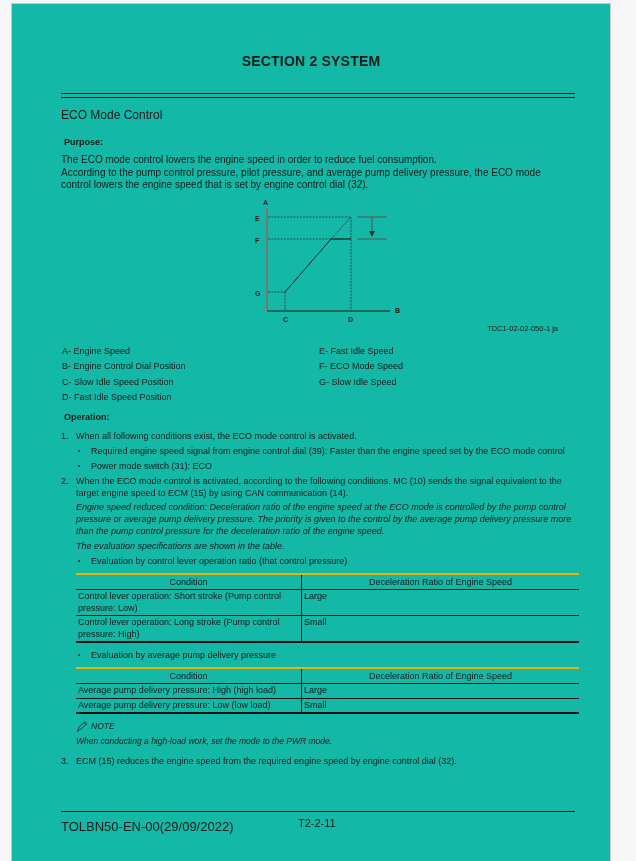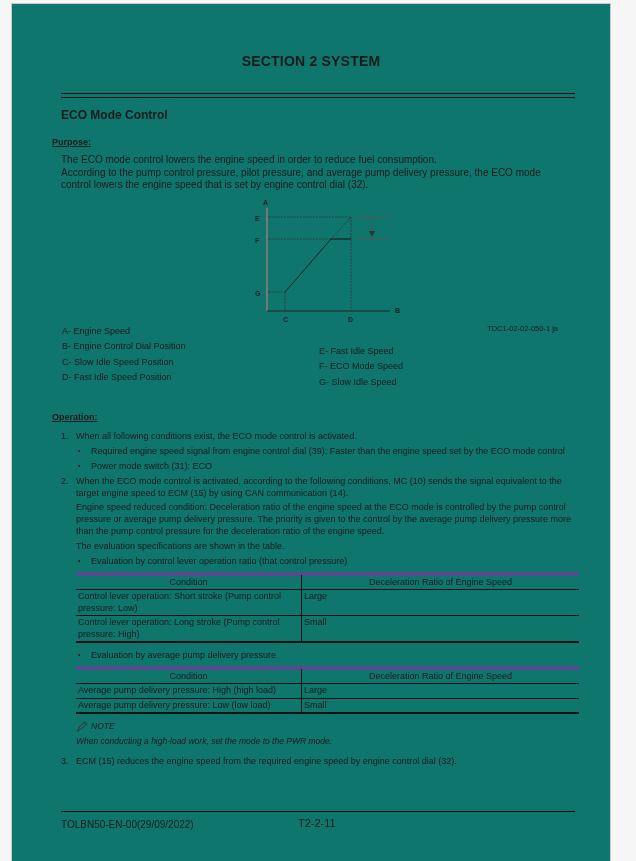--- a/index.html
+++ b/index.html
@@ -5,49 +5,49 @@
     html, body { margin: 0; padding: 0; }
     body {
       width: 636px; height: 861px; overflow: hidden;
       background: #f6f6f6;
       font-family: "Liberation Sans", sans-serif;
       color: #1a1a1a;
       position: relative;
     }
     .page {
       position: absolute; left: 11px; top: 3px; width: 598px; height: 858px;
-      background: #0f766e;
+      background: #14b8a6;
       border-left: 1px solid #c8c8c8; border-right: 1px solid #c8c8c8; border-top: 1px solid #c8c8c8;
     }
     .abs { position: absolute; }
     .section-title { left: 0; width: 100%; top: 49px; text-align: center; font-weight: bold; font-size: 14px; letter-spacing: 0.2px; }
     .group-title { left: 0; width: 100%; top: 69px; text-align: center; font-size: 12px; }
     .double-rule { left: 49px; width: 514px; top: 89px; height: 3px; border-top: 1px solid #111; border-bottom: 1px solid #111; }
-    .heading { left: 49px; top: 104px; font-weight: bold; font-size: 12px; }
-    .sub { left: 40px; font-weight: bold; font-size: 9px; text-decoration: underline; }
+    .heading { left: 49px; top: 104px; font-weight: normal; font-size: 12px; }
+    .sub { left: 52px; font-weight: bold; font-size: 9px; }
     .para { left: 49px; width: 510px; font-size: 10px; line-height: 12.5px; }
     .legend { font-size: 9px; line-height: 15.3px; }
     .fig-id { right: 52px; top: 320px; font-size: 7.5px; }
     ol.ops { left: 49px; width: 516px; top: 426px; margin: 0; padding: 0; list-style: none; font-size: 9px; line-height: 12px; }
     ol.ops > li { position: relative; padding-left: 15px; margin-bottom: 3px; }
     ol.ops > li .num { position: absolute; left: 0; top: 0; }
     ul.bul { margin: 3px 0 3px 0; padding: 0; list-style: none; }
     ul.bul li { position: relative; padding-left: 15px; margin-bottom: 3px; }
     ul.bul li::before { content: "\2022"; position: absolute; left: 2px; top: 0; font-size: 7px; }
-    p.ind { margin: 2px 0 3px 0; }
+    p.ind { margin: 2px 0 3px 0; font-style: italic; }
     table.spec { border-collapse: collapse; width: 503px; font-size: 9px; margin: 6px 0 6px 0; }
     table.spec th { font-weight: normal; text-align: center; padding: 1px 2px; border-bottom: 1px solid #111; }
     table.spec td { padding: 1px 2px; vertical-align: top; border-bottom: 1px solid #111; line-height: 11.5px; }
-    table.spec { border-top: 2px solid #a21caf; border-bottom: 2px solid #111; }
+    table.spec { border-top: 2px solid #eab308; border-bottom: 2px solid #111; }
     table.spec .c1 { width: 221px; border-right: 1px solid #111; }
     .note-block { padding-left: 0; margin-top: 2px; }
     .note-head { font-style: italic; font-size: 8.5px; display: flex; align-items: center; gap: 3px; }
     .note-text { font-style: italic; font-size: 8.5px; margin-top: 3px; margin-bottom: 8px; }
     .foot-rule { left: 49px; width: 514px; top: 807px; height: 0; border-top: 1px solid #111; }
-    .foot-left { left: 49px; top: 815px; font-size: 10px; }
+    .foot-left { left: 49px; top: 815px; font-size: 13px; }
     .foot-center { left: 286px; top: 813px; font-size: 11px; }
     svg text { font-family: "Liberation Sans", sans-serif; font-weight: bold; font-size: 7px; fill: #222; }
   </style>
 </head>
 <body>
 
 <div class="page">
 
   <div class="abs section-title">SECTION 2 SYSTEM</div>
   <div class="abs double-rule"></div>
@@ -79,21 +79,21 @@
     <line x1="119" y1="45" x2="139" y2="23" stroke="#333" stroke-width="0.8" stroke-dasharray="2,1.2"></line>
     <line x1="119" y1="45" x2="139" y2="45" stroke="#222" stroke-width="1.3"></line>
     <line x1="145" y1="23" x2="175" y2="23" stroke="#555" stroke-width="1"></line>
     <line x1="145" y1="45" x2="175" y2="45" stroke="#555" stroke-width="1"></line>
     <line x1="160" y1="23" x2="160" y2="38" stroke="#555" stroke-width="1"></line>
     <polygon points="157,37 163,37 160,43" fill="#333"></polygon>
   </svg>
 
   <div class="abs fig-id">TDC1-02-02-050-1 ja</div>
 
-  <div class="abs legend" style="left:50px; top:320px;">
+  <div class="abs legend" style="left:50px; top:340px;">
     <div>A- Engine Speed</div>
     <div>B- Engine Control Dial Position</div>
     <div>C- Slow Idle Speed Position</div>
     <div>D- Fast Idle Speed Position</div>
   </div>
   <div class="abs legend" style="left:307px; top:340px;">
     <div>E- Fast Idle Speed</div>
     <div>F- ECO Mode Speed</div>
     <div>G- Slow Idle Speed</div>
   </div>

